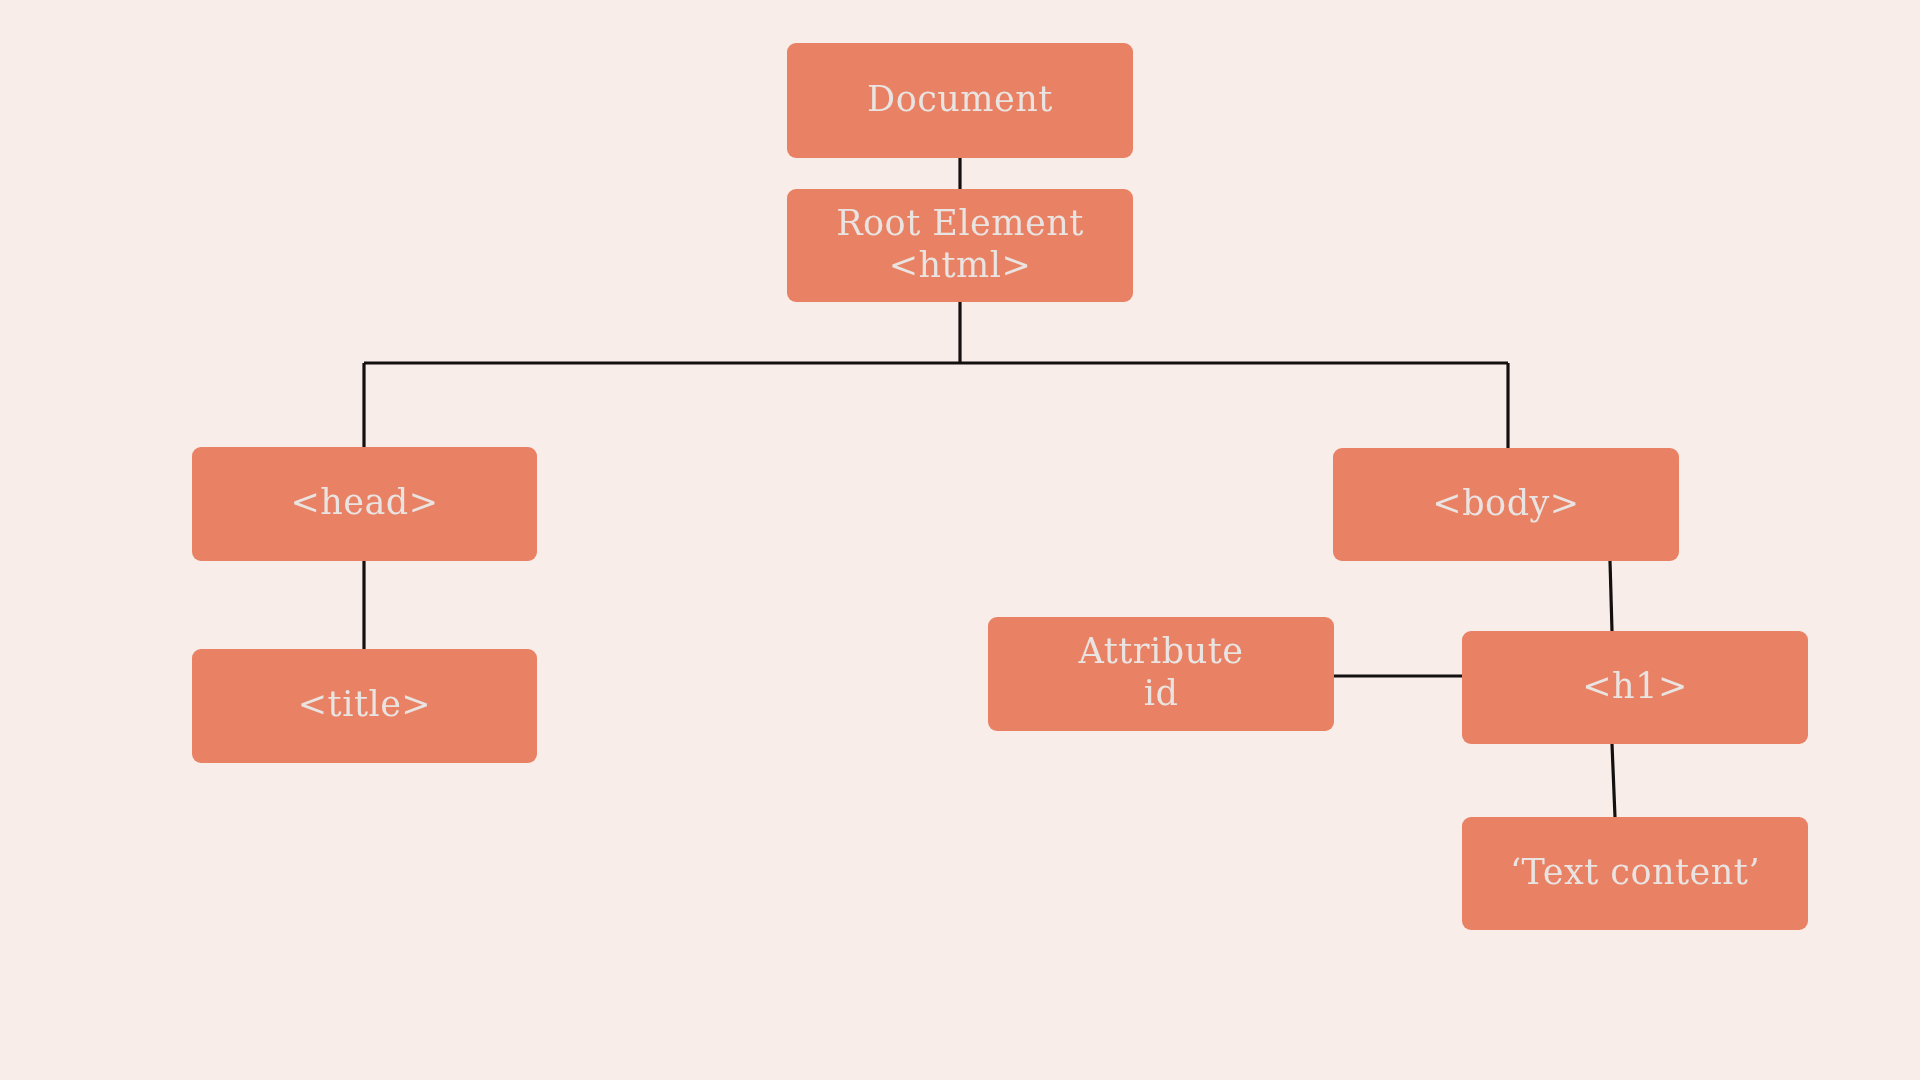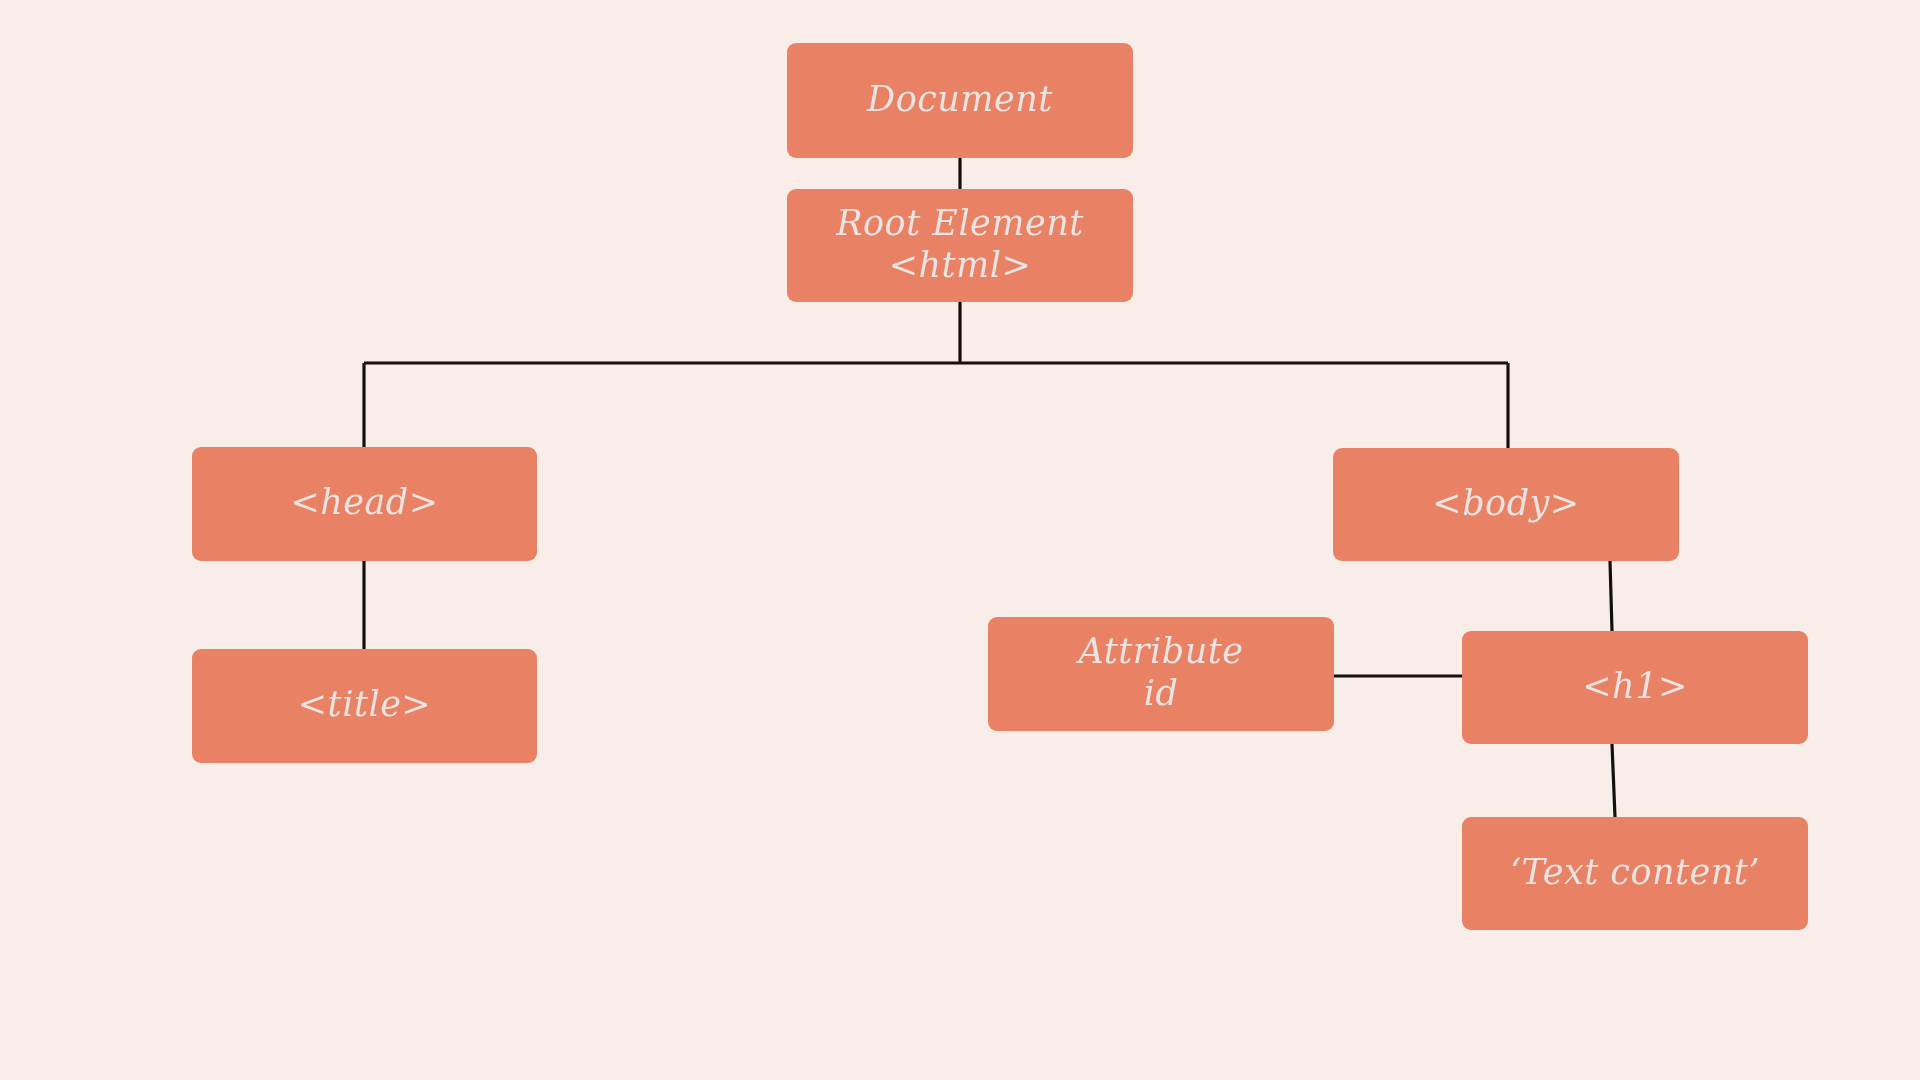--- a/index.html
+++ b/index.html
@@ -11,21 +11,20 @@
     width: 1920px;
     height: 1080px;
     background: #F9EDEA;
     font-family: "DejaVu Serif", serif;
     overflow: hidden;
   }
   #diagram-root {
     position: relative;
     width: 1883px;
     height: 1080px;
-    font-style: italic;
   }
   svg#dom-tree-svg {
     position: absolute;
     top: 0;
     left: 0;
     width: 1920px;
     height: 1080px;
     display: block;
   }
   .node-box {

